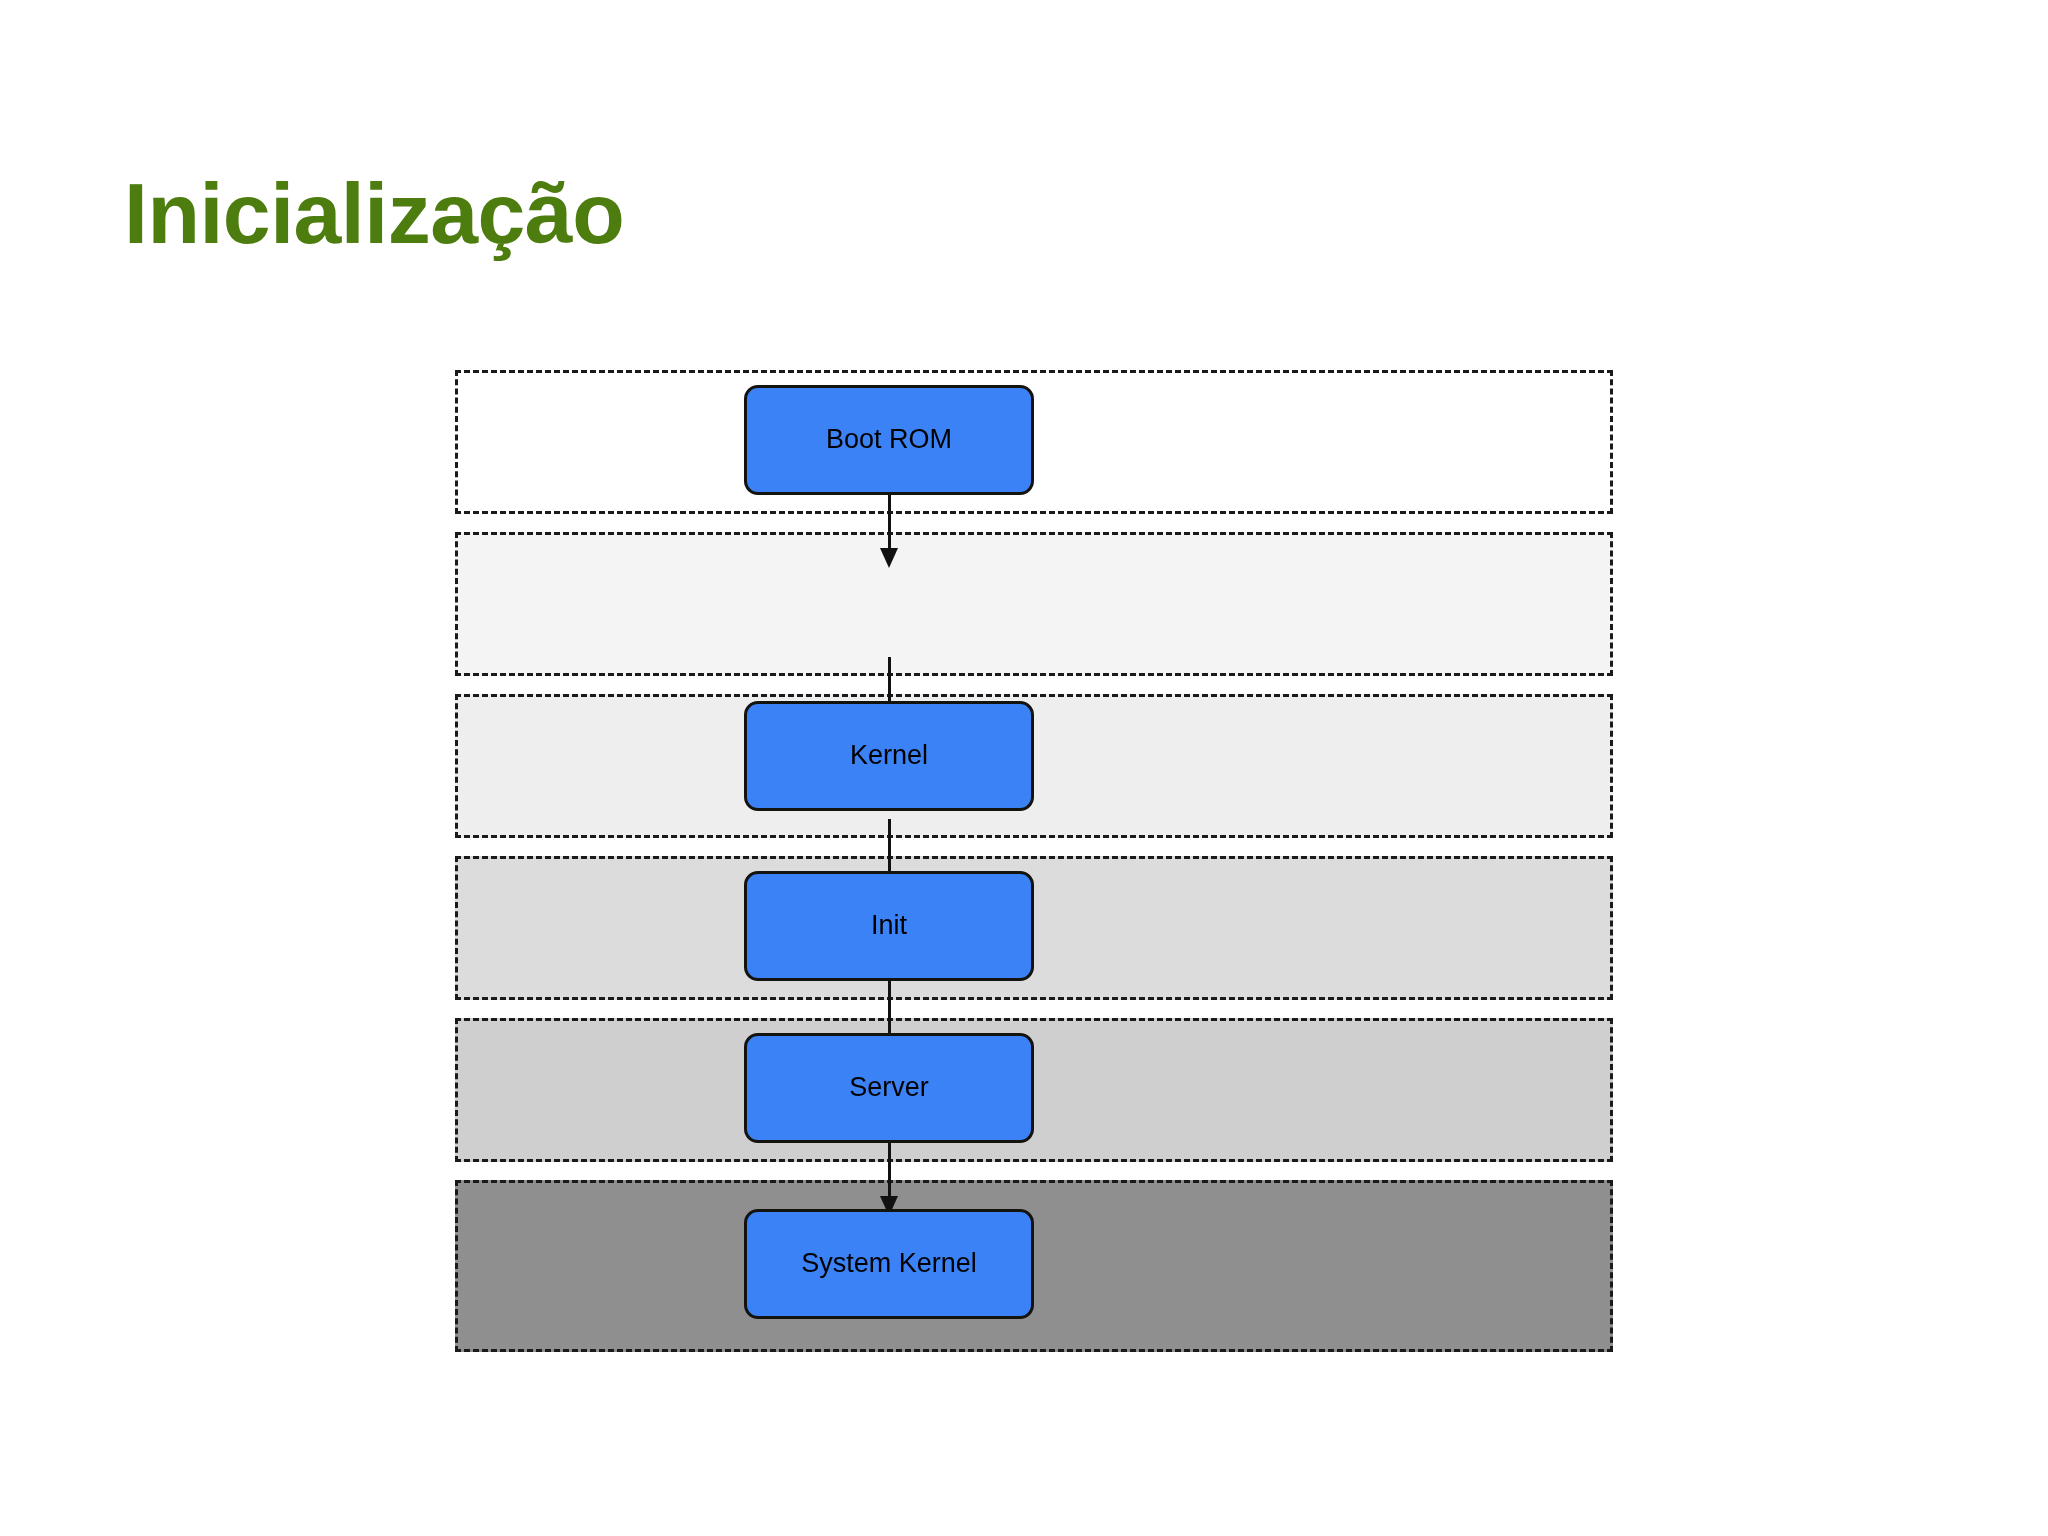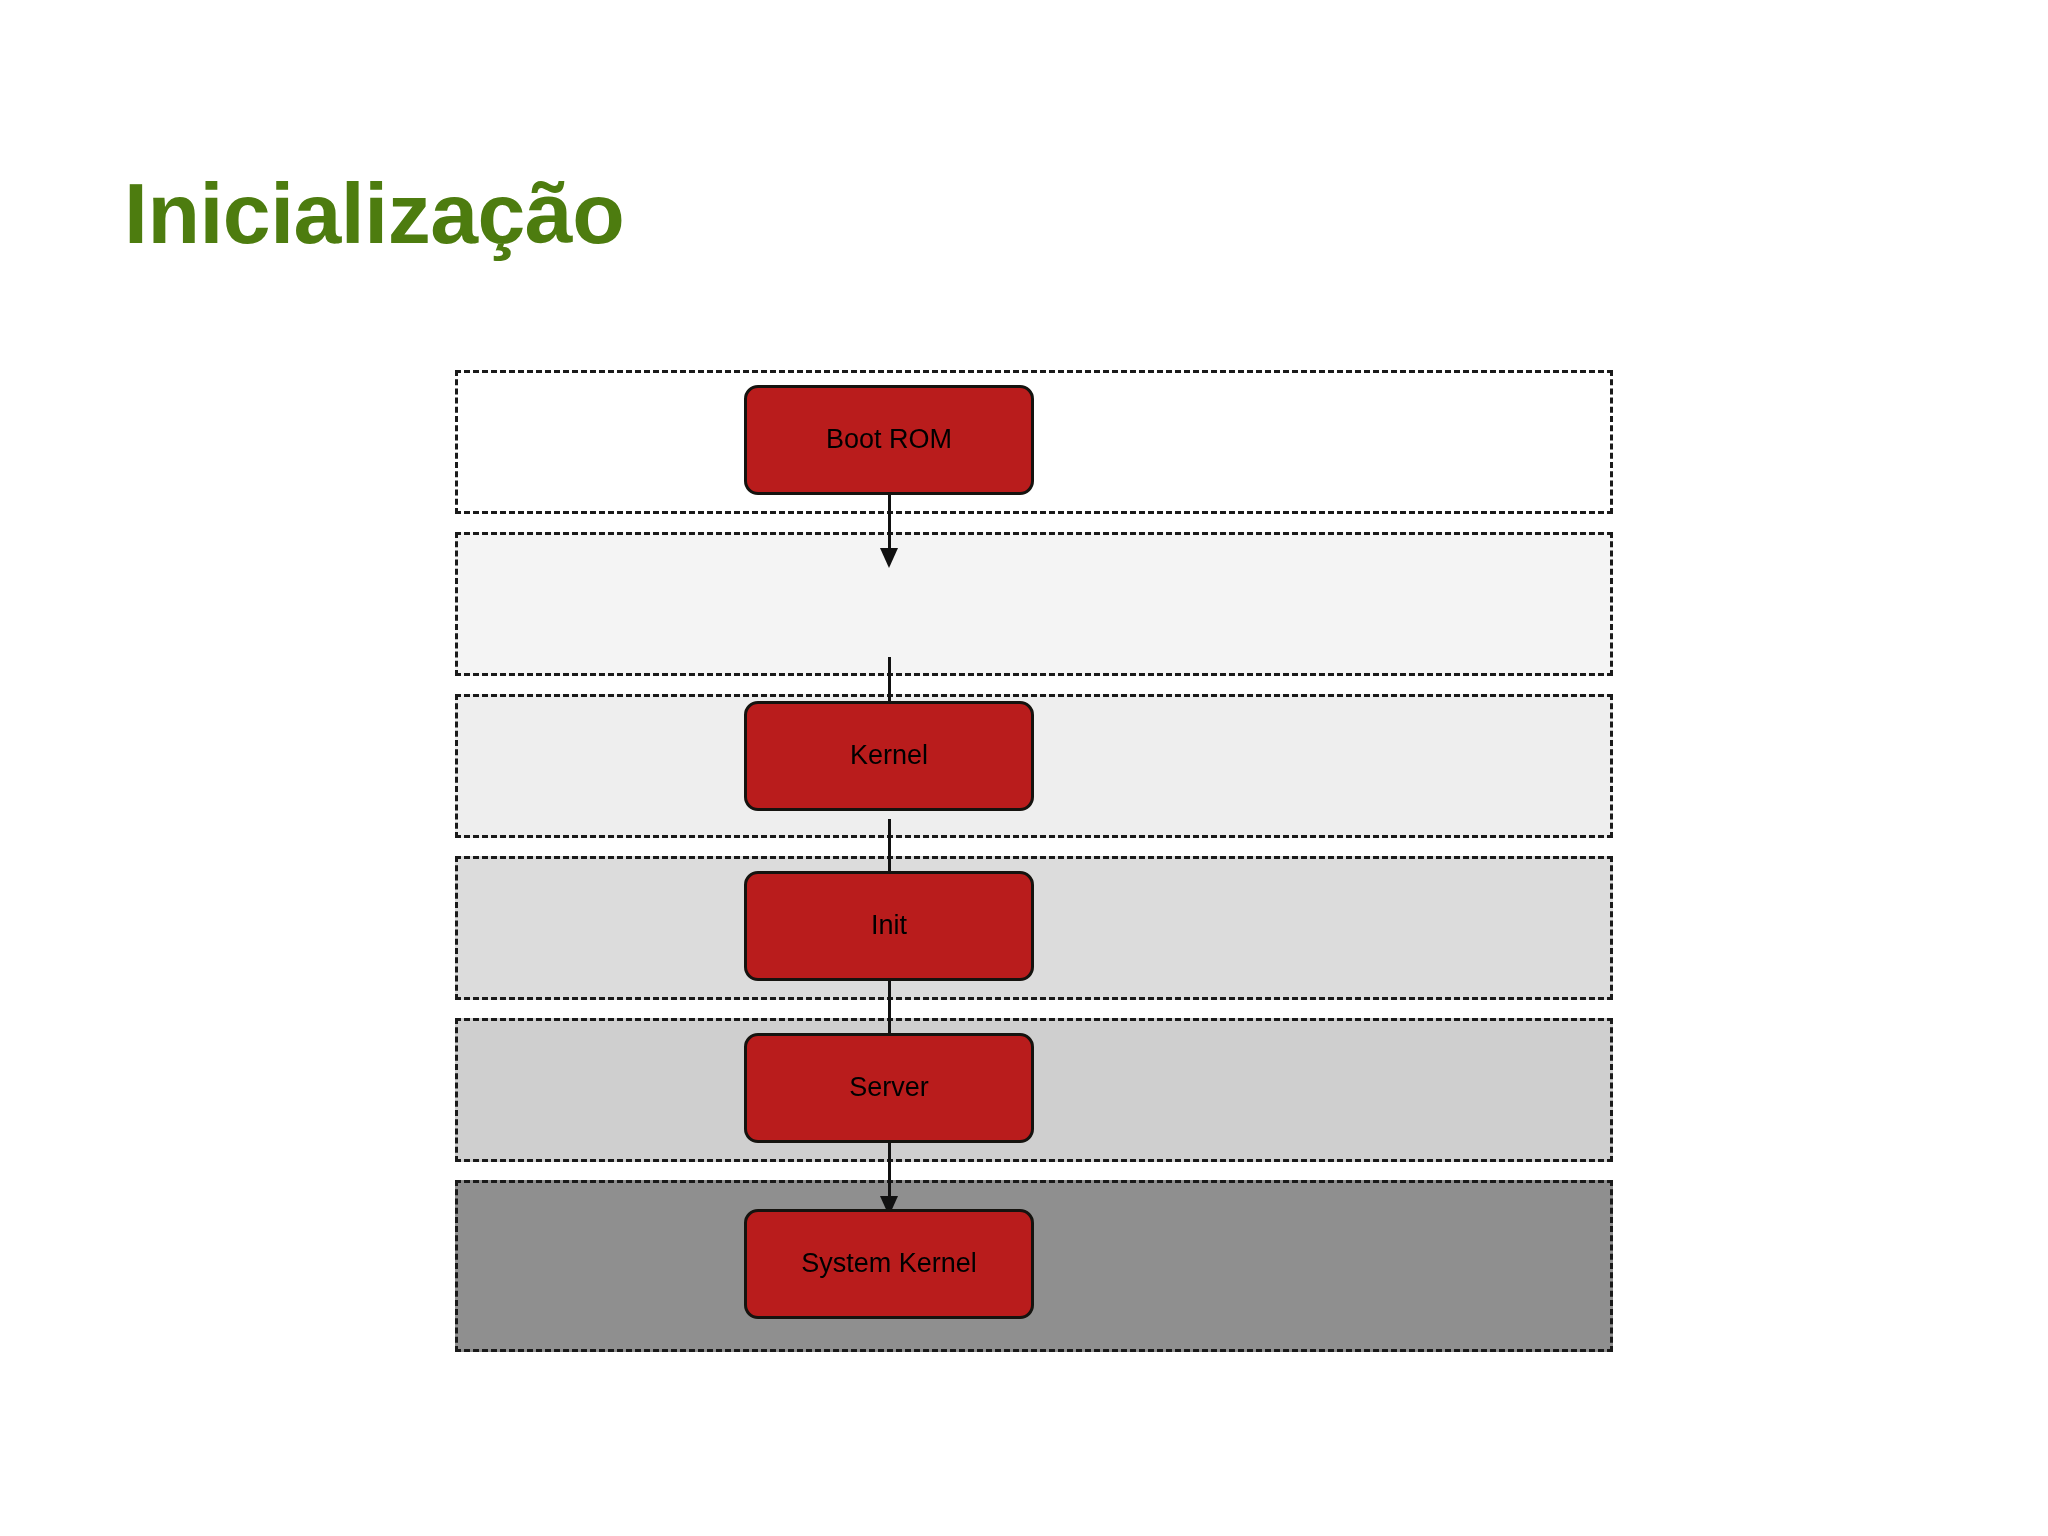--- a/index.html
+++ b/index.html
@@ -55,21 +55,21 @@
     box-sizing: border-box;
     border: 3px dashed #1a1a1a;
   }
 
   
   .node {
     position: absolute;
     box-sizing: border-box;
     width: 290px;
     height: 110px;
-    background: #b91c1c;
+    background: #3b82f6;
     border: 3px solid #15130f;
     border-radius: 14px;
     display: flex;
     align-items: center;
     justify-content: center;
     text-align: center;
     color: #000000;
     font-size: 27px;
     line-height: 1.33;
     font-family: "Liberation Sans", sans-serif;

